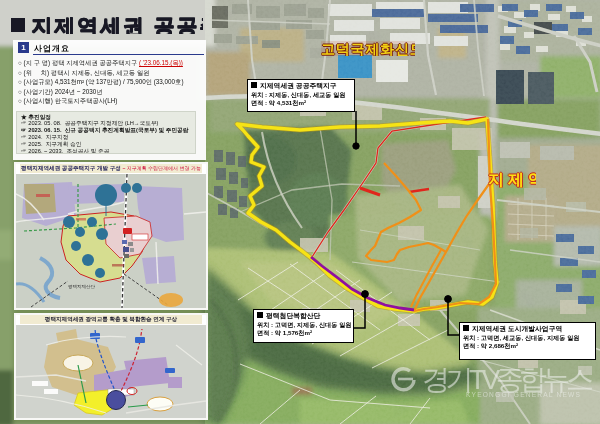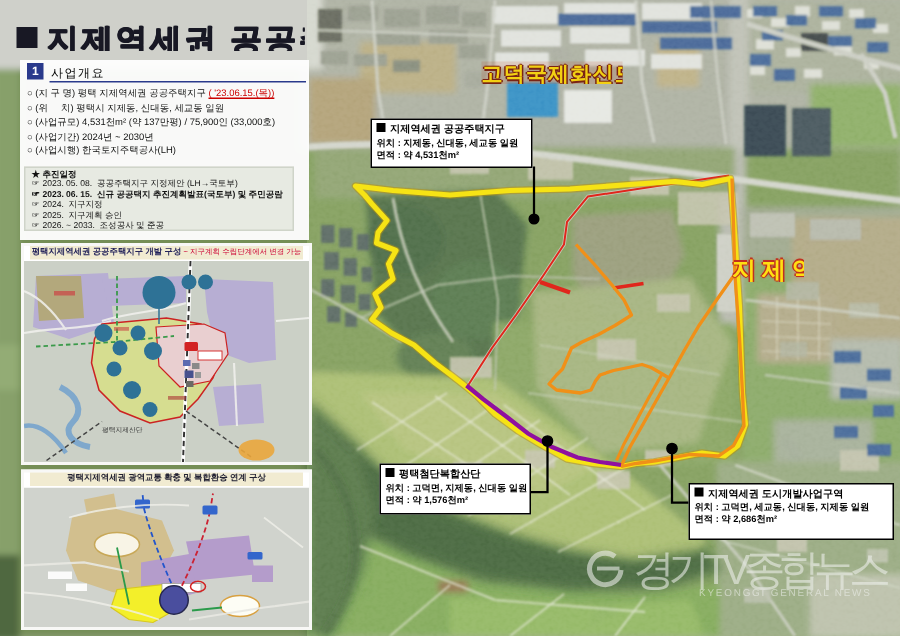--- a/index.html
+++ b/index.html
@@ -312,21 +312,21 @@
 </g>
 </svg>
 
 <div class="abs" style="left:11px;top:18px;width:14px;height:14px;background:#181824"></div>
 <div class="abs" style="left:31px;top:12px;width:172px;height:22px;overflow:hidden;font-size:21px;font-weight:bold;color:#181824;letter-spacing:1.9px;white-space:nowrap;text-shadow:0.7px 0 #181824,0 0.7px #181824,0.7px 0.7px #181824">지제역세권 공공주택지구</div>
 
 <div class="abs" style="left:13px;top:40px;width:193px;height:120px;background:rgba(253,253,253,0.97);"></div>
 
 <div class="abs" style="left:18px;top:42px;width:11px;height:11px;background:#2a3a8c;color:#fff;font-size:8px;font-weight:bold;text-align:center;line-height:11px">1</div>
 
-<div class="abs" style="left:34px;top:43px;font-size:8px;font-weight:normal;color:#000;letter-spacing:1px">사업개요</div>
+<div class="abs" style="left:34px;top:43px;font-size:8px;font-weight:bold;color:#000;letter-spacing:1px">사업개요</div>
 
 <div class="abs" style="left:33px;top:54px;width:171px;height:1.4px;background:#2a3a8c"></div>
 
 <div class="abs" style="left:18px;top:58px;width:186px;height:50px;overflow:hidden;font-size:6.3px;color:#111;line-height:9.6px;white-space:nowrap">
 <div>○ (지 구 명) 평택 지제역세권 공공주택지구 <span style="color:#c00;text-decoration:underline">( '23.06.15.(목))</span></div>
 <div>○ (위&nbsp;&nbsp;&nbsp;&nbsp;&nbsp;치) 평택시 지제동, 신대동, 세교동 일원</div>
 <div>○ (사업규모) 4,531천m² (약 137만평) / 75,900인 (33,000호)</div>
 <div>○ (사업기간) 2024년 ~ 2030년</div>
 <div>○ (사업시행) 한국토지주택공사(LH)</div>
 </div>

